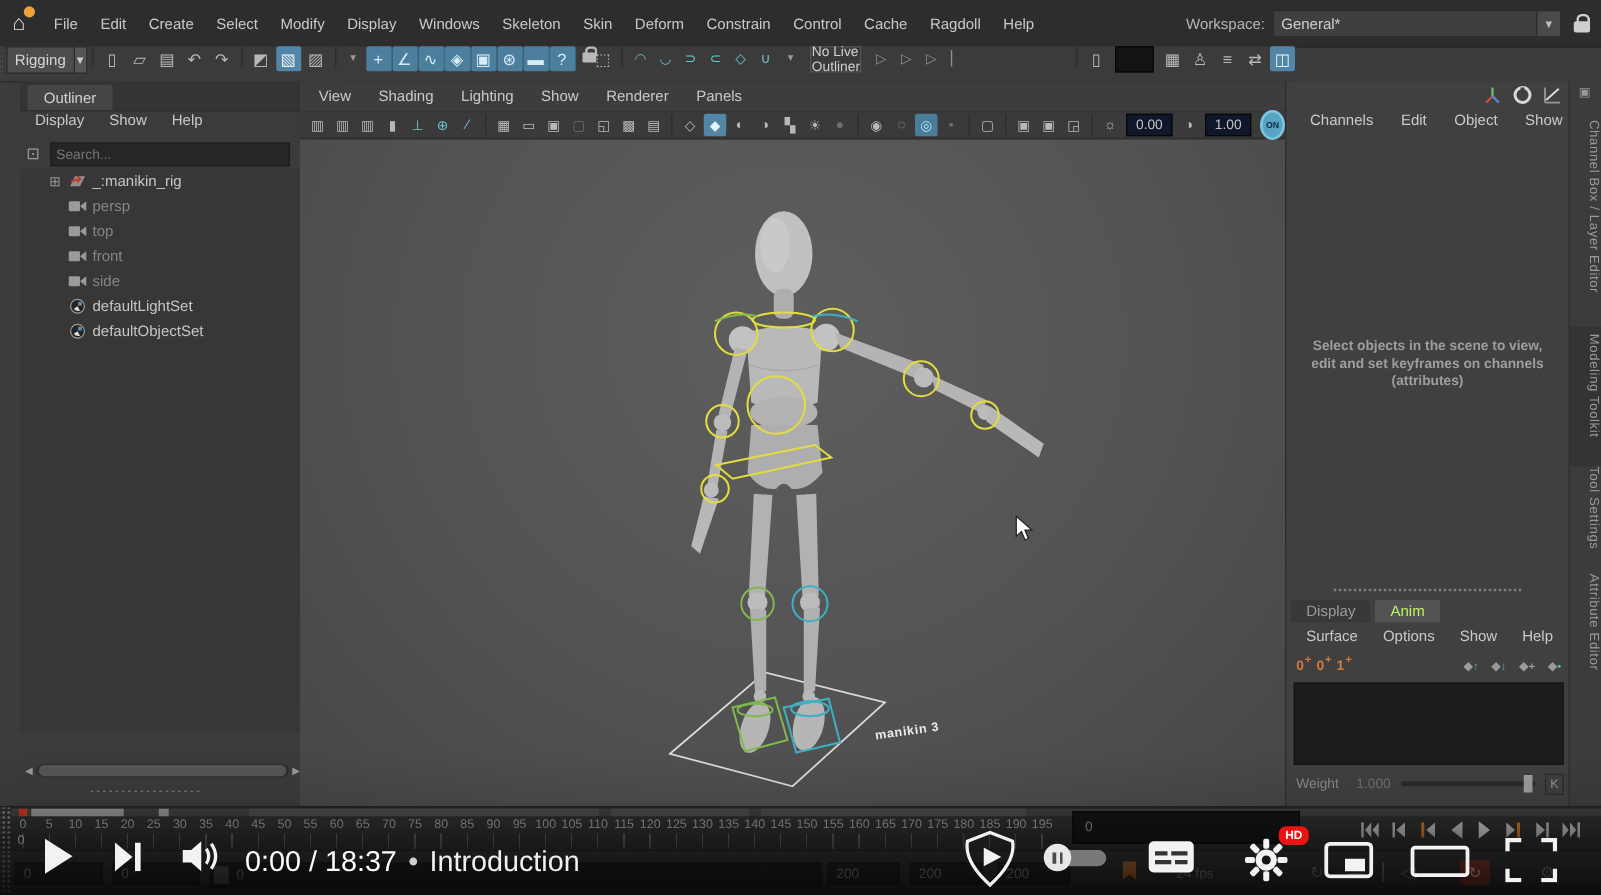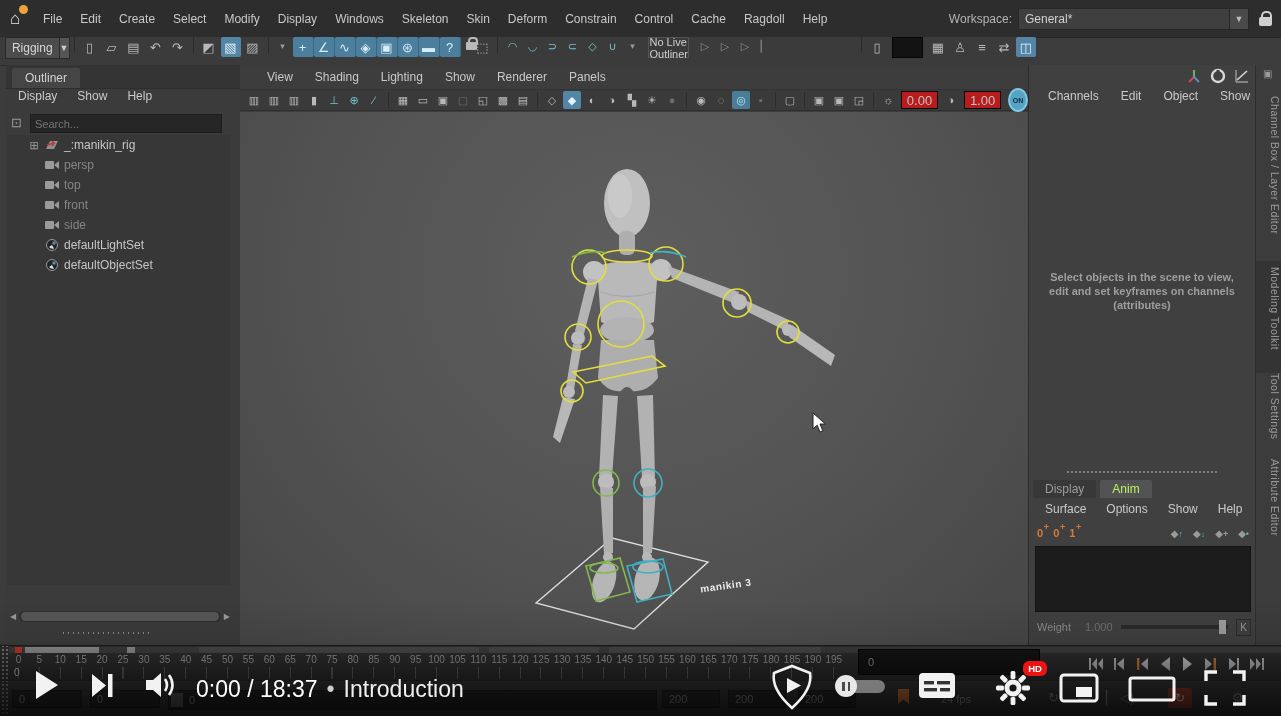--- a/index.html
+++ b/index.html
@@ -32,21 +32,21 @@
   .ic.blue{background:#4c7f9e;color:#d6ecf6;margin:0;border-right:1px solid #3b6largest;border-right:1px solid #3b687f;}
   .ic.teal{color:#6cc5cf;}
   .ic.dim{color:#6e6e6e;}
   .ic.hlr{background:#4a7d99;color:#bfe8f2;}
   .locks{position:relative;width:14px;height:15px;margin:0 4px;}
   .locks:before{content:"";position:absolute;left:3px;top:0;width:6px;height:6px;border:2px solid #b9b9b9;border-bottom:none;border-radius:4px 4px 0 0;}
   .locks:after{content:"";position:absolute;left:1px;top:5px;width:11px;height:8px;background:#b9b9b9;border-radius:1px;}
   .nls{width:94px;height:19px;background:#3a3a3a;border:1px solid #555;color:#cfcfcf;font-size:11px;display:flex;align-items:center;justify-content:center;margin:0 6px;}
   .blackfield{height:19px;background:#131313;border:1px solid #060606;}
   
-  .outliner{left:6px;top:65px;width:240px;height:580px;background:#3b3b3b;border-right:1px solid #2c2c2c;padding-left:22px;}
+  .outliner{left:16px;top:65px;width:240px;height:580px;background:#3b3b3b;border-right:1px solid #2c2c2c;padding-left:22px;}
   .ol-tabbar{position:absolute;left:0;top:0;width:100%;height:23px;background:#343434;border-bottom:1px solid #2d2d2d;}
   .ol-tab{position:absolute;left:6px;top:3px;padding:3px 13px;background:#454545;color:#d2d2d2;border-radius:2px 2px 0 0;}
   .ol-menus{position:absolute;left:2px;top:24px;height:20px;display:flex;}
   .ol-menus .mitem{padding:0 10px;}
   .ol-search{position:absolute;left:0;top:46px;width:100%;height:24px;}
   .ol-search .sic{position:absolute;left:5px;top:4px;color:#9a9a9a;font-size:13px;}
   .ol-search input{position:absolute;left:24px;top:3px;width:182px;height:17px;background:#262626;border:1px solid #1e1e1e;color:#9a9a9a;font-size:11px;padding:0 4px;font-family:"Liberation Sans",sans-serif;outline:none;}
   .ol-search .sarr{position:absolute;right:10px;top:7px;color:#aaa;font-size:9px;}
   .tree{position:absolute;left:0;top:70px;width:224px;bottom:60px;background:#373737;}
   .trow{height:20px;display:flex;align-items:center;color:#c6c6c6;}
@@ -57,24 +57,24 @@
   .ind{margin-left:38px;}
   .vscroll{position:absolute;right:7px;top:70px;width:9px;bottom:62px;background:#333;}
   .vthumb{position:absolute;left:1px;top:3px;width:7px;height:72px;background:#585858;border-radius:3px;}
   .varr{position:absolute;right:7px;top:71px;width:9px;color:#999;font-size:7px;text-align:center;}
   .hscroll{position:absolute;left:4px;bottom:22px;width:220px;height:14px;display:flex;align-items:center;color:#999;}
   .htrack{flex:1;height:11px;background:#2f2f2f;border-radius:6px;margin:0 3px;position:relative;}
   .hthumb{position:absolute;left:2px;top:1px;right:2px;height:9px;background:#565656;border-radius:5px;}
   .oldots{position:absolute;left:55px;bottom:10px;width:90px;height:4px;background-image:radial-gradient(#8a8a8a 0.8px,transparent 1px);background-size:5px 4px;}
   
   .viewport{left:240px;top:65px;width:788px;height:580px;background:#3d3d3d;}
-  .vp-menus{position:absolute;left:16px;top:0;height:24px;display:flex;align-items:center;}
+  .vp-menus{position:absolute;left:4px;top:0;height:24px;display:flex;align-items:center;}
   .vp-menus .mitem{padding:0 11px;}
   .vp-icons{position:absolute;left:0;top:24px;width:100%;height:22px;background:#3a3a3a;border-top:1px solid #343434;border-bottom:1px solid #2e2e2e;display:flex;align-items:center;padding-left:4px;box-sizing:border-box;}
-  .vfield{width:44px;height:16px;background:#b91c1c;border:1px solid #060606;color:#c2c2c2;font-size:13px;display:flex;align-items:center;justify-content:center;margin:0 3px;}
+  .vfield{width:44px;height:16px;background:#0f172a;border:1px solid #060606;color:#c2c2c2;font-size:11px;display:flex;align-items:center;justify-content:center;margin:0 3px;}
   .onbtn{width:20px;height:20px;border-radius:50%;background:#57a3c4;border:2px solid #7ec7e2;color:#0b2b3a;font-size:7px;font-weight:bold;display:flex;align-items:center;justify-content:center;margin-left:4px;}
   .canvas{position:absolute;left:0;top:47px;width:788px;height:533px;background:radial-gradient(ellipse at 50% 30%,#5e5e5e 0%,#535353 55%,#464646 100%);overflow:hidden;}
   .scenelabel{position:absolute;left:460px;top:468px;color:#ececec;font-size:10px;font-weight:bold;letter-spacing:0.6px;transform:rotate(-8deg);}
   
   .rpanel{left:1028px;top:65px;width:227px;height:580px;background:#404040;border-left:1px solid #2c2c2c;}
   .cb-icons{position:absolute;right:6px;top:3px;display:flex;gap:8px;}
   .cb-menus{position:absolute;left:8px;top:24px;display:flex;}
   .cb-menus .mitem{padding:0 11px;}
   .cb-empty{position:absolute;left:12px;top:205px;width:202px;text-align:center;font-weight:bold;font-size:11px;color:#9e9e9e;line-height:14px;}
   .cb-dots{position:absolute;left:38px;top:406px;width:150px;border-top:2px dotted #808080;}

